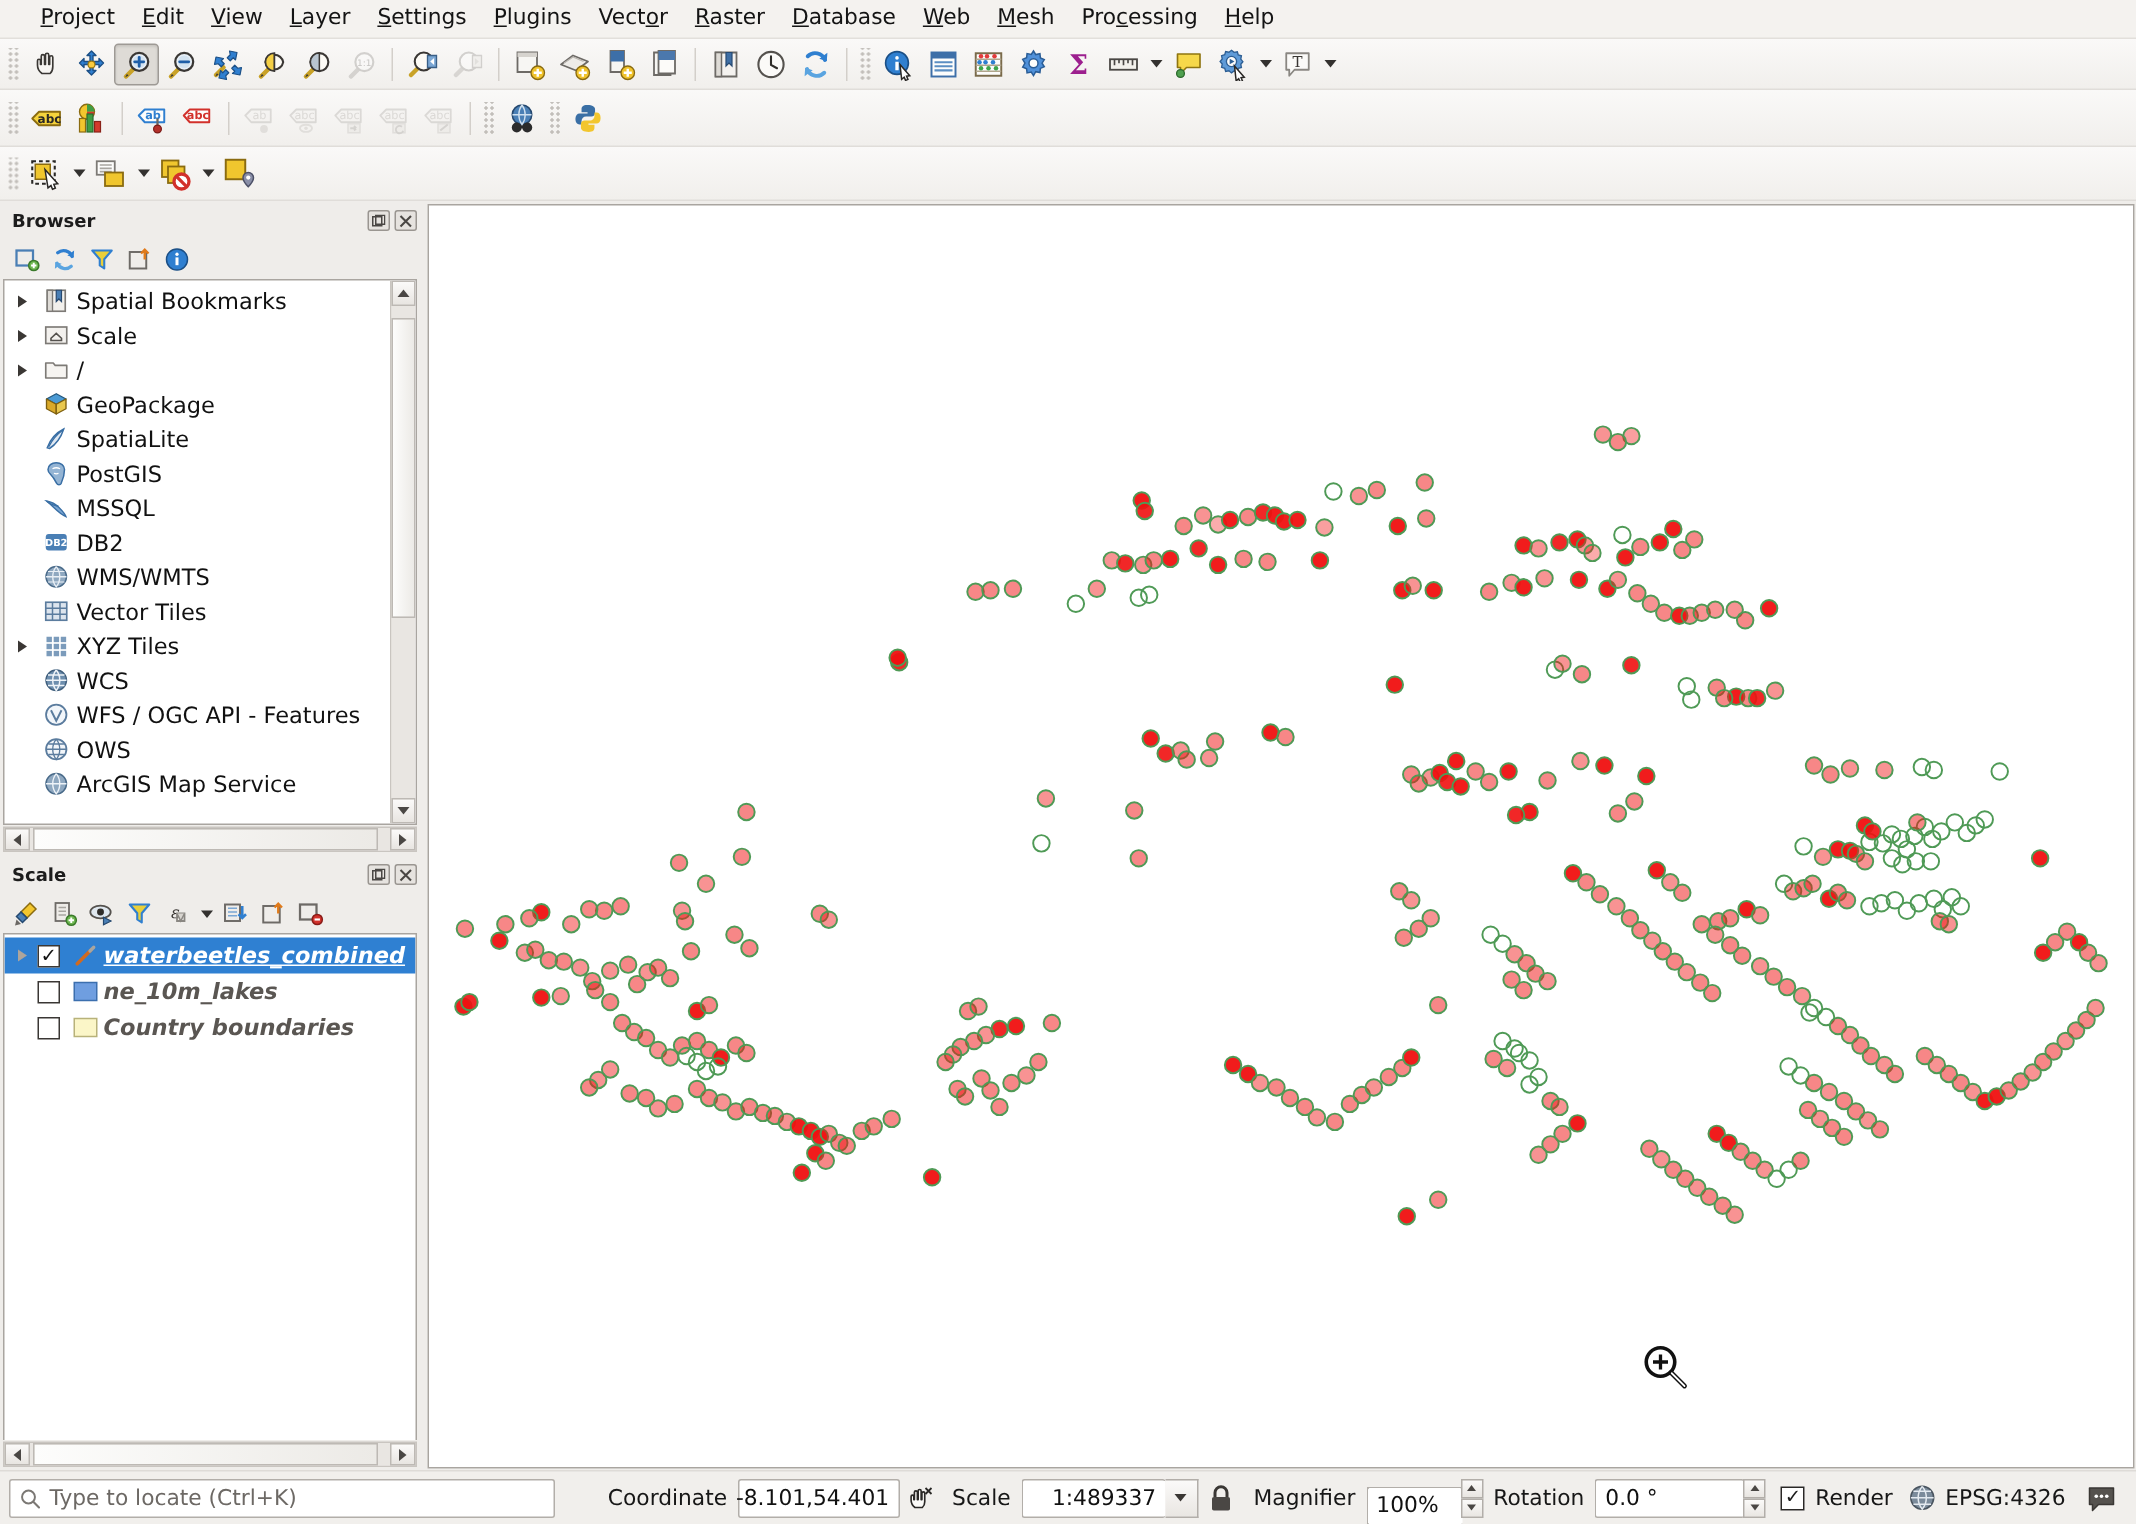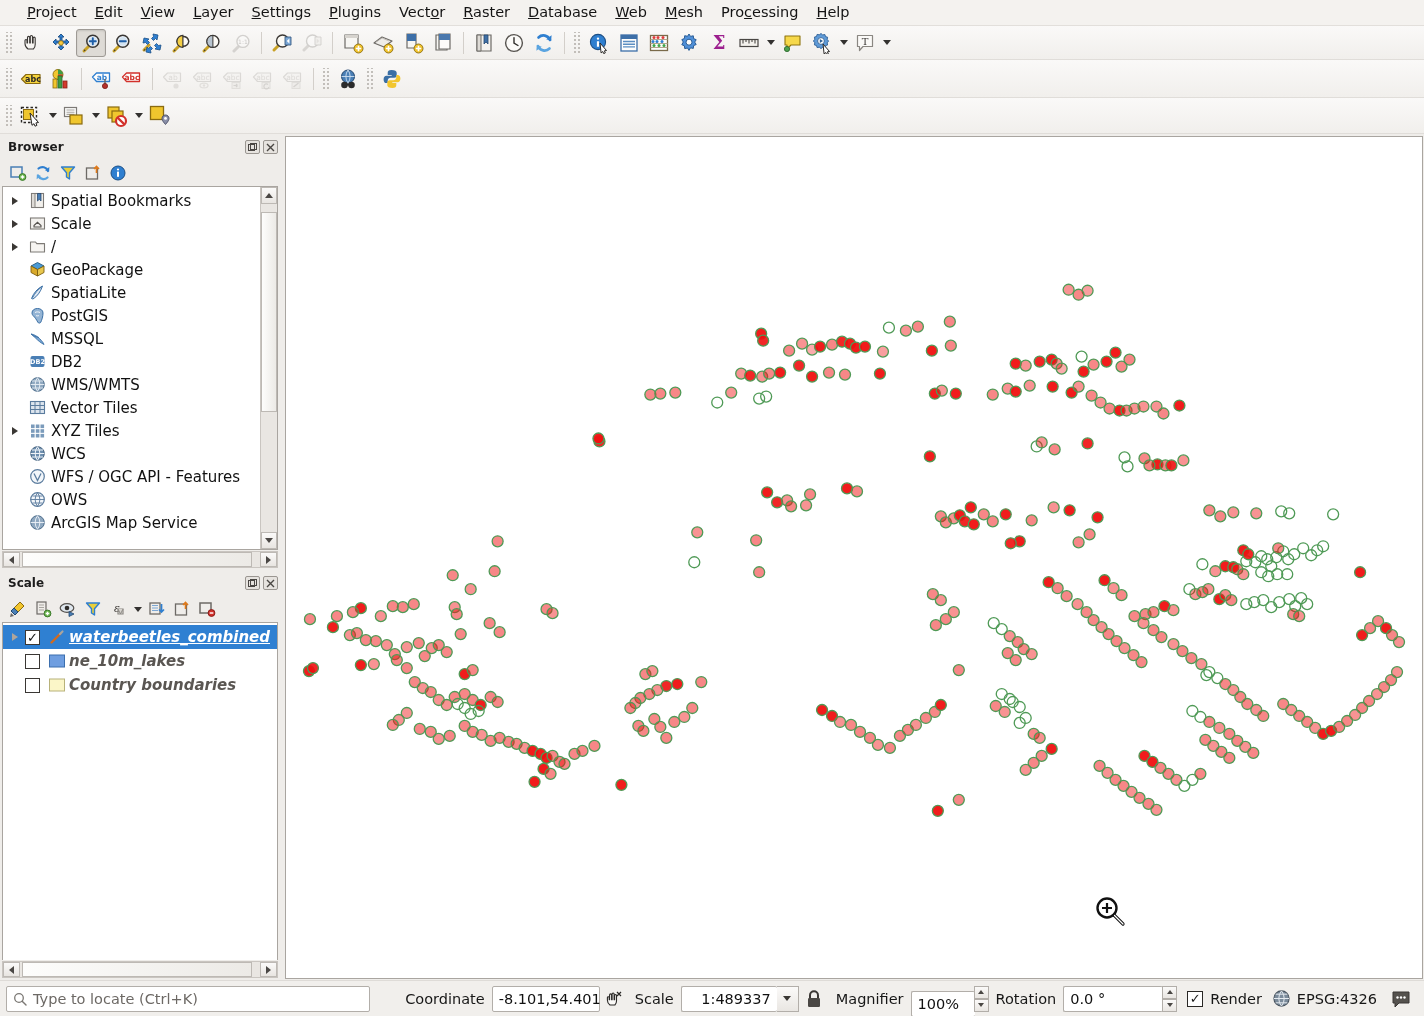--- a/index.html
+++ b/index.html
@@ -1339,21 +1339,21 @@
       <svg width="14" height="14" viewBox="0 0 14 14">
         <circle cx="6" cy="6" r="4.3" fill="none" stroke="#7b7874" stroke-width="1.3"></circle>
         <path d="M9.2 9.2L13 13" stroke="#7b7874" stroke-width="1.4" stroke-linecap="round"></path>
       </svg>
       <span>Type to locate (Ctrl+K)</span>
     </div>
 
     <div style="flex:1 1 auto;"></div>
 
     <span class="sb-lbl">Coordinate</span>
-    <div class="sb-field" style="width:108px;">
+    <div class="sb-field" style="width:108px;justify-content:flex-end;">
       <span>-8.101,54.401</span>
     </div>
     <div style="width:28px;display:flex;align-items:center;justify-content:center;">
       <svg width="20" height="20" viewBox="0 0 20 20">
         <path d="M6 16c-1.2-.9-2.6-2.9-2.6-4.8V8.6a.9.9 0 0 1 1.8 0v2.2h.4V5.9a1 1 0 0 1 2 0v4.9h.5V5a1 1 0 0 1 2 0v5.8h.5V6.5a.95.95 0 0 1 1.9 0v5.6c0 2-.7 3.1-1.6 3.9z" fill="#fbfaf8" stroke="#2a2826" stroke-width="1.1" stroke-linejoin="round"></path>
         <path d="M13 3l4 4M17 3l-4 4" stroke="#2a2826" stroke-width="1.2"></path>
       </svg>
     </div>
 
     <span class="sb-lbl">Scale</span>

